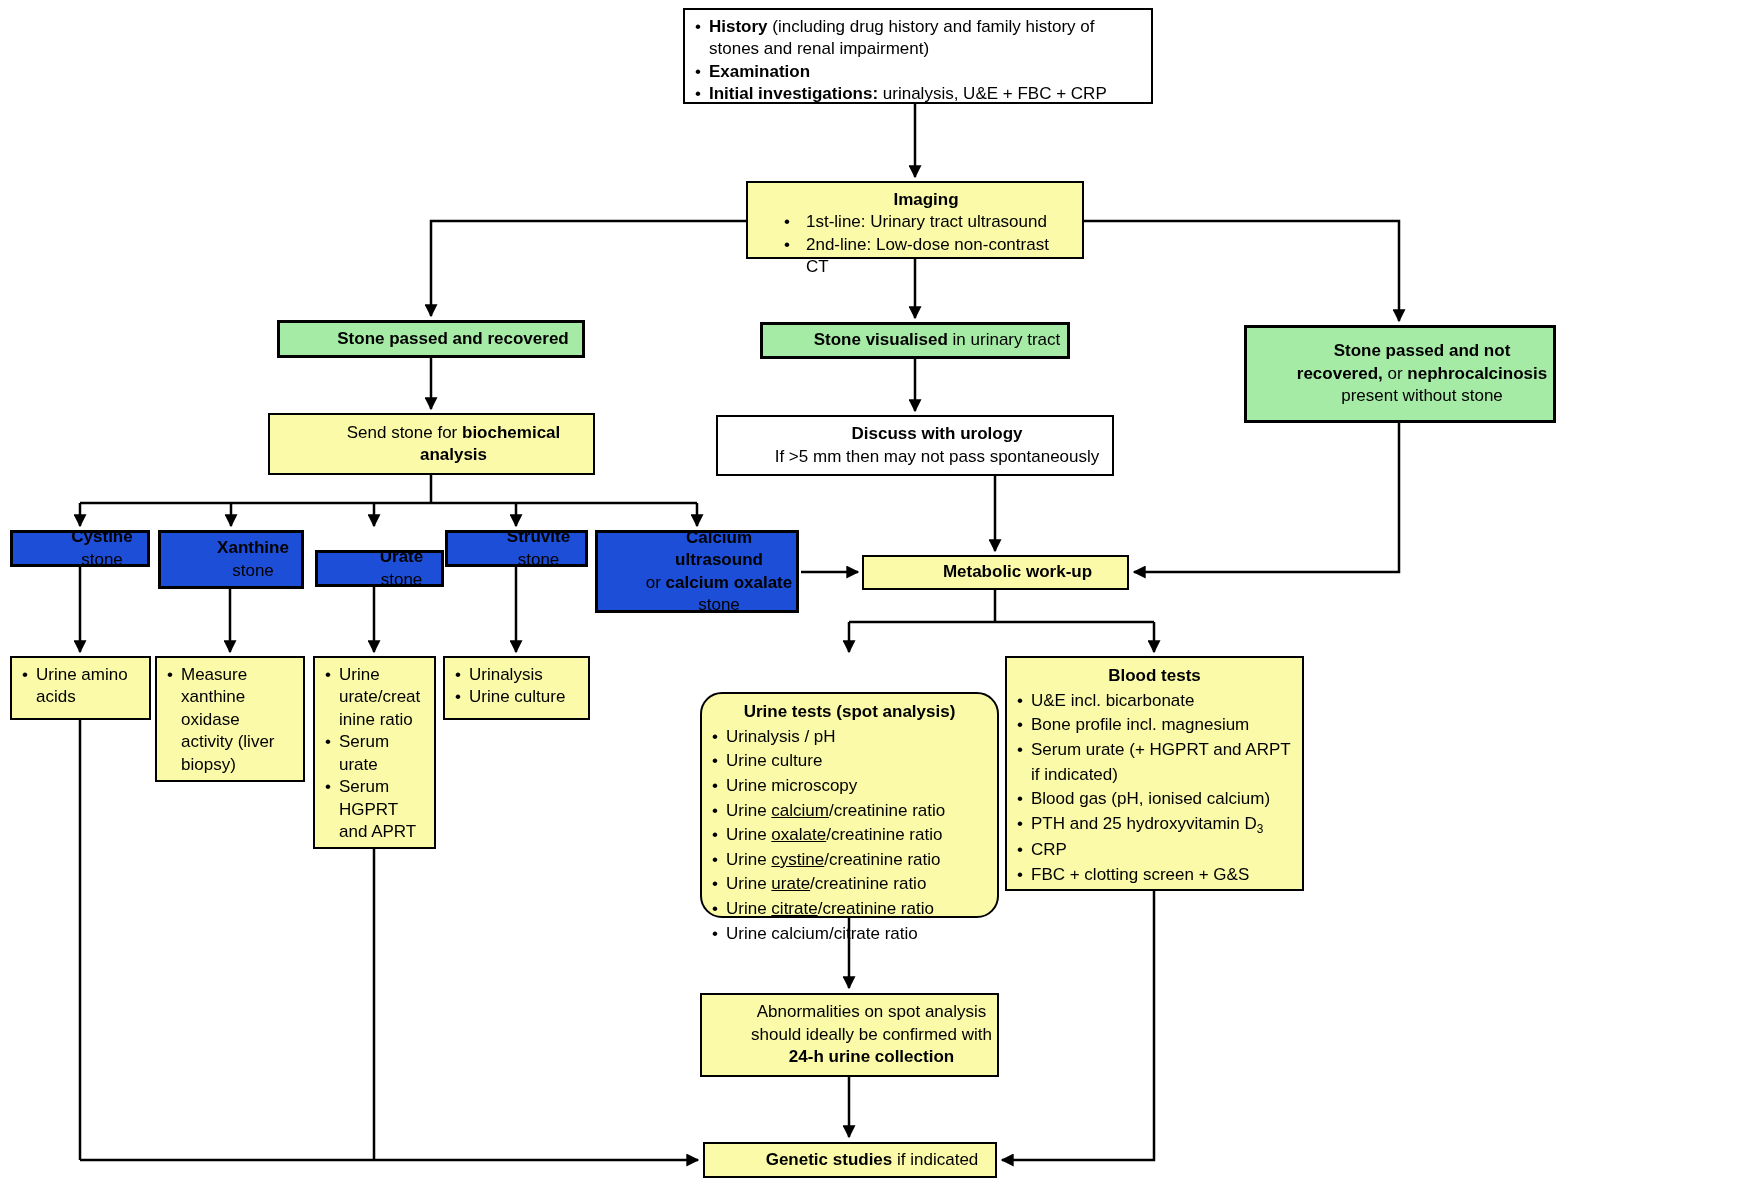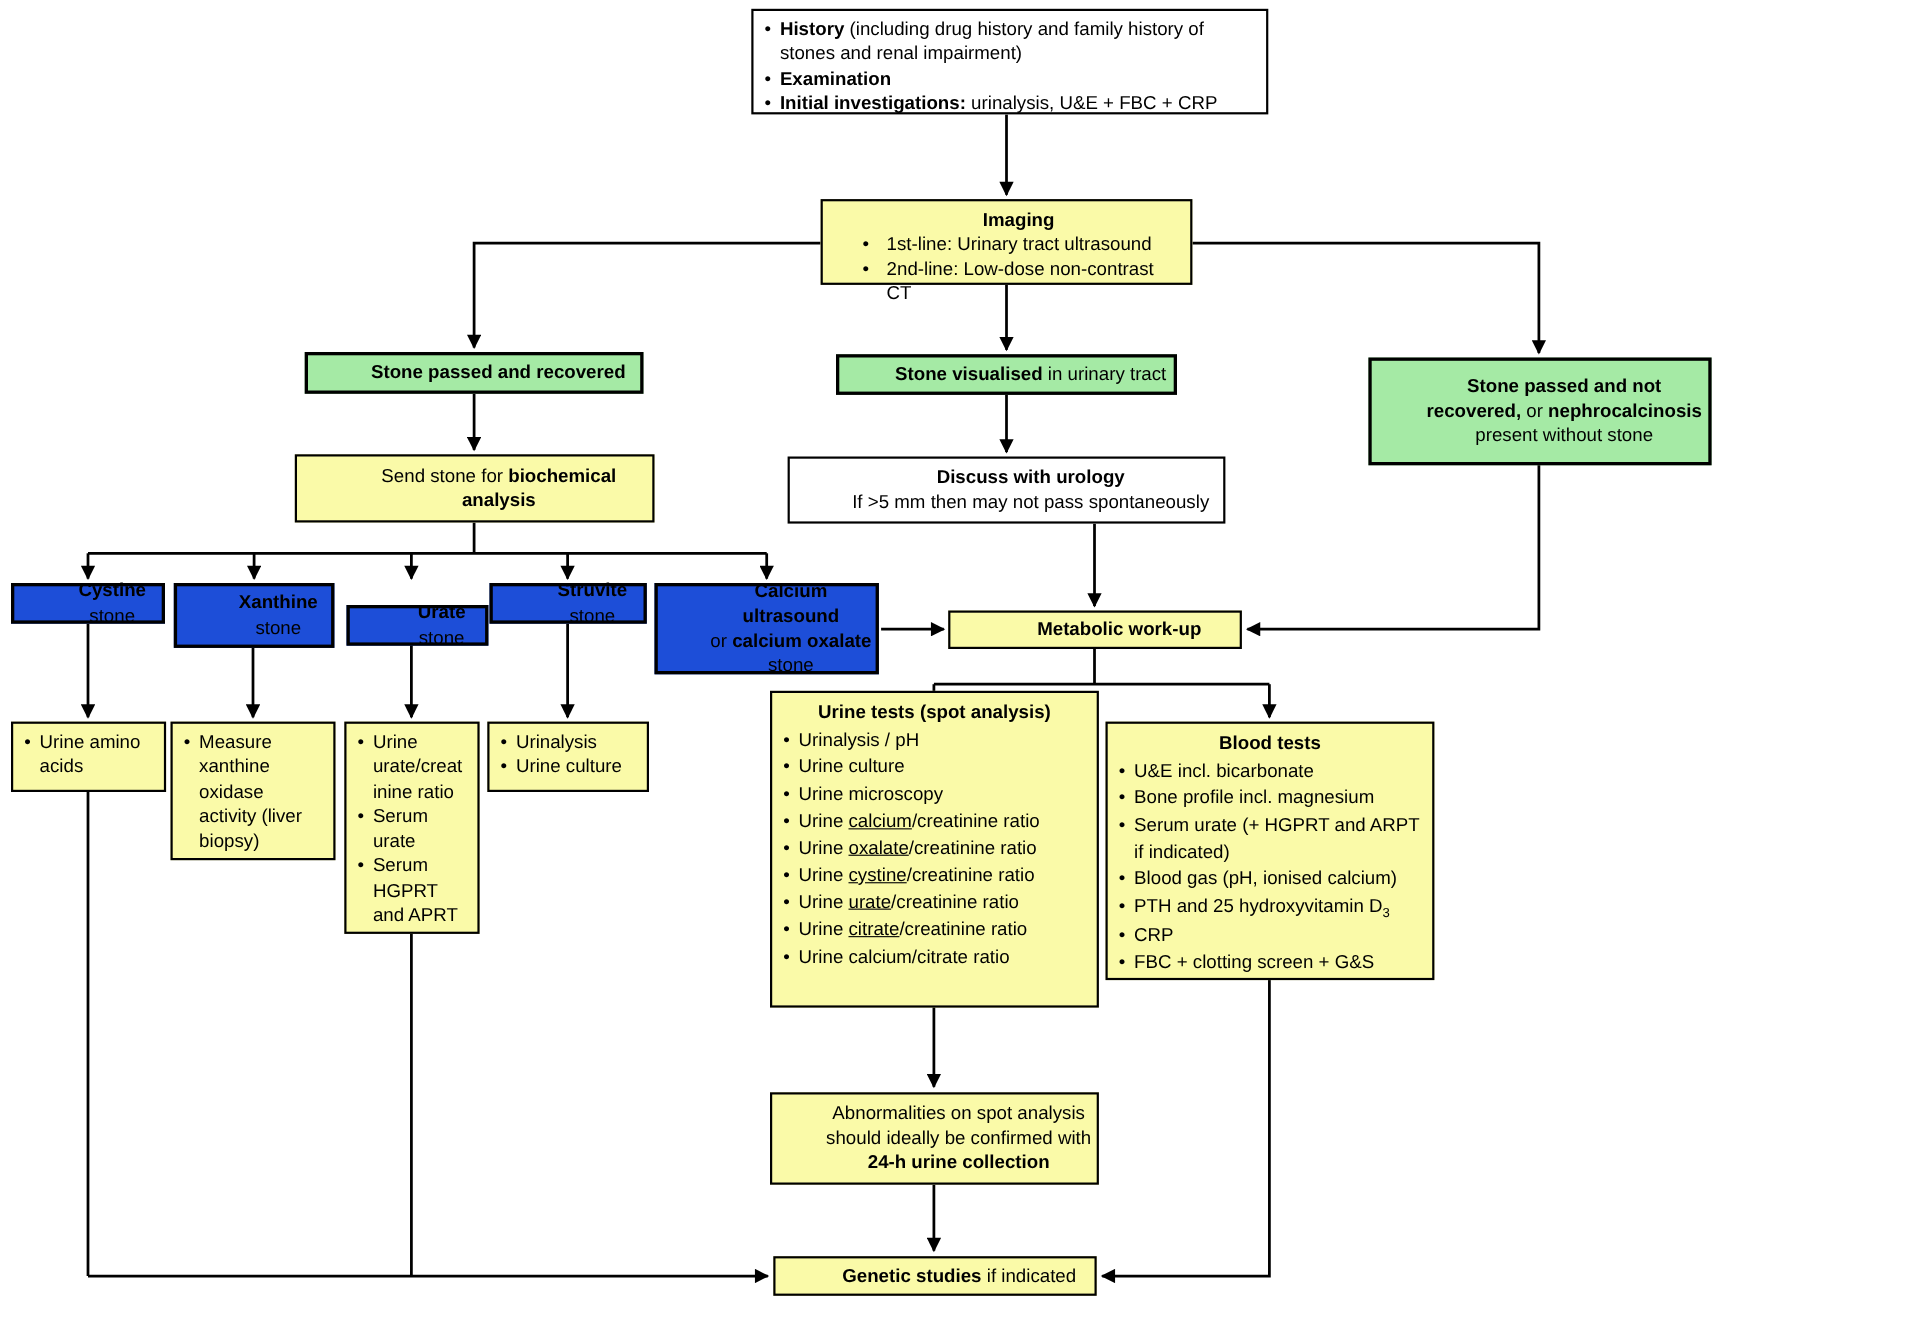--- a/index.html
+++ b/index.html
@@ -179,21 +179,21 @@
     <div class="li">
       <span class="dot">•</span>
       <span class="txt">Urinalysis</span>
     </div>
     <div class="li">
       <span class="dot">•</span>
       <span class="txt">Urine culture</span>
     </div>
   </div>
 
-  <div class="box yellow pad lh145" style="left:700px; top:628px; width:299px; height:288px;">
+  <div class="box yellow pad lh145" style="left:700px; top:692px; width:299px; height:226px;border-radius:22px;">
     <div class="title"><b>Urine tests (spot analysis)</b></div>
     <div class="li">
       <span class="dot">•</span>
       <span class="txt">Urinalysis / pH</span>
     </div>
     <div class="li">
       <span class="dot">•</span>
       <span class="txt">Urine culture</span>
     </div>
     <div class="li">

